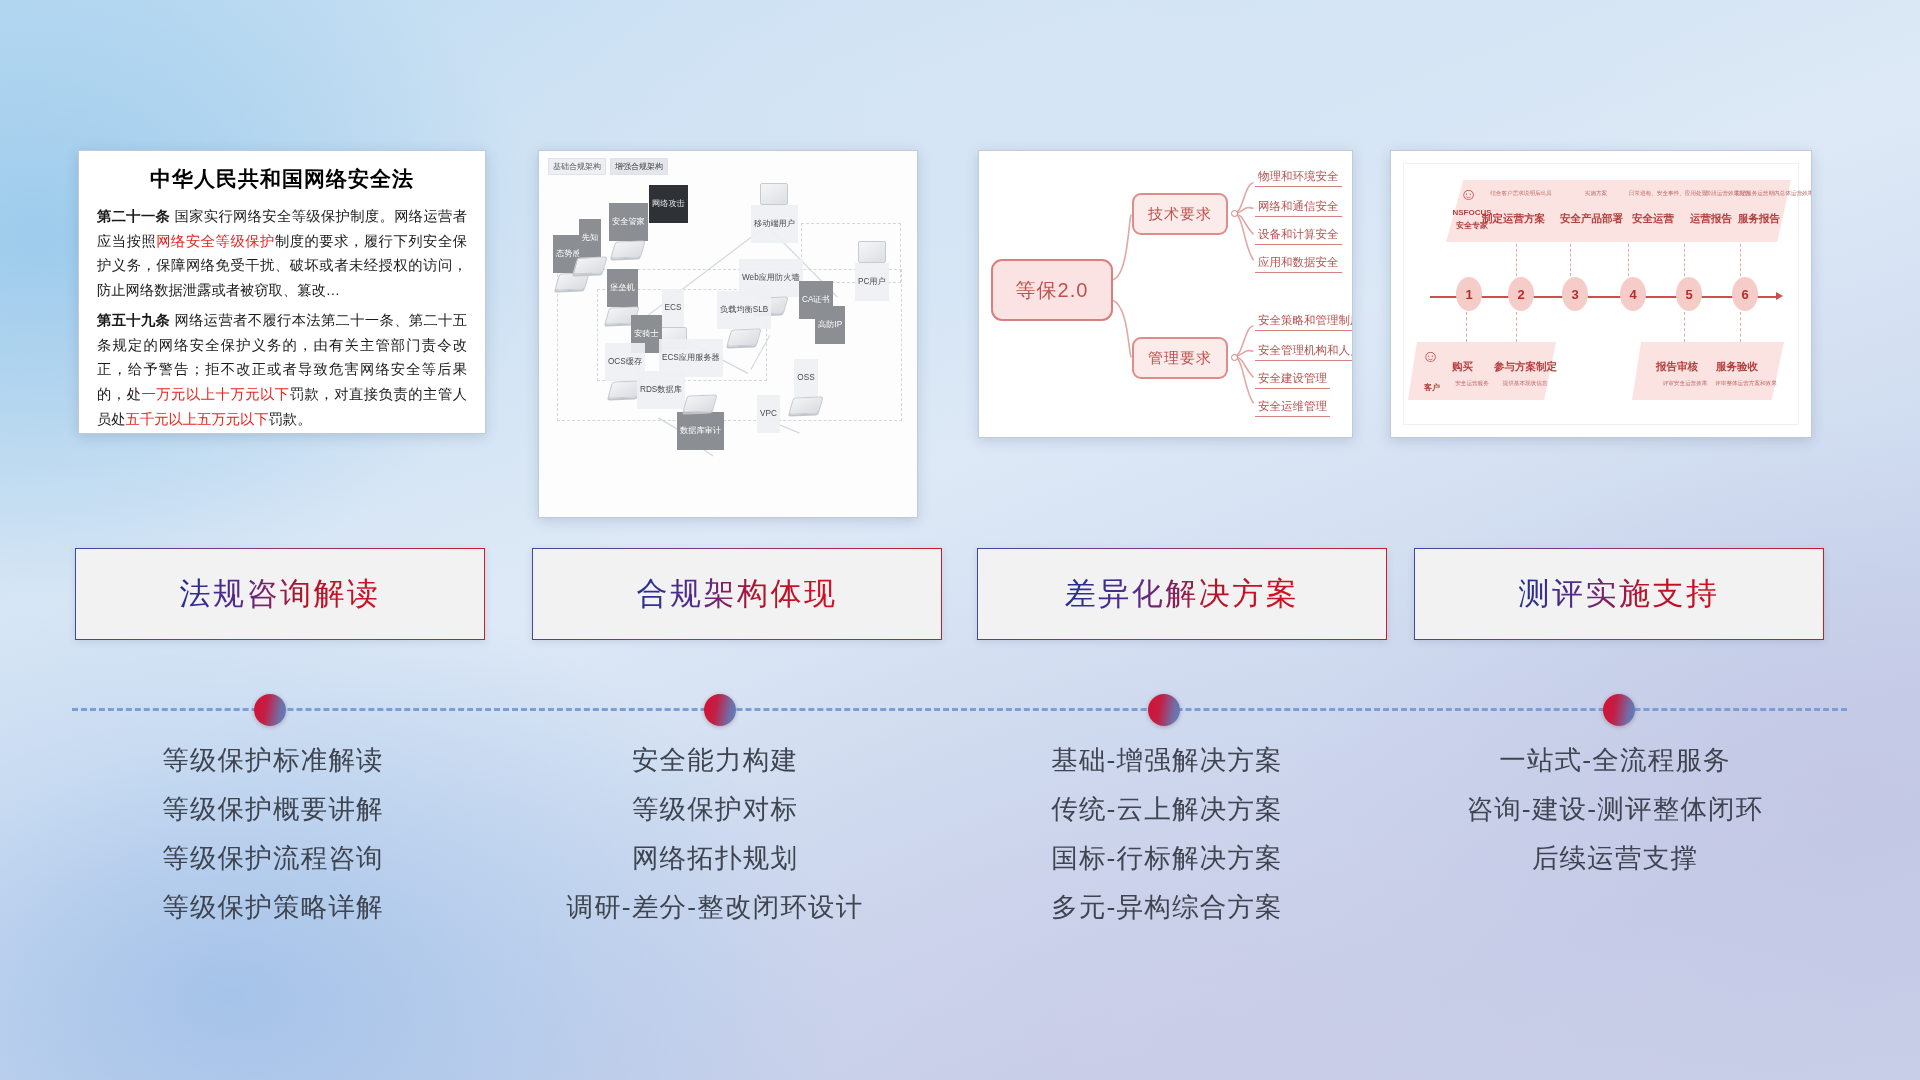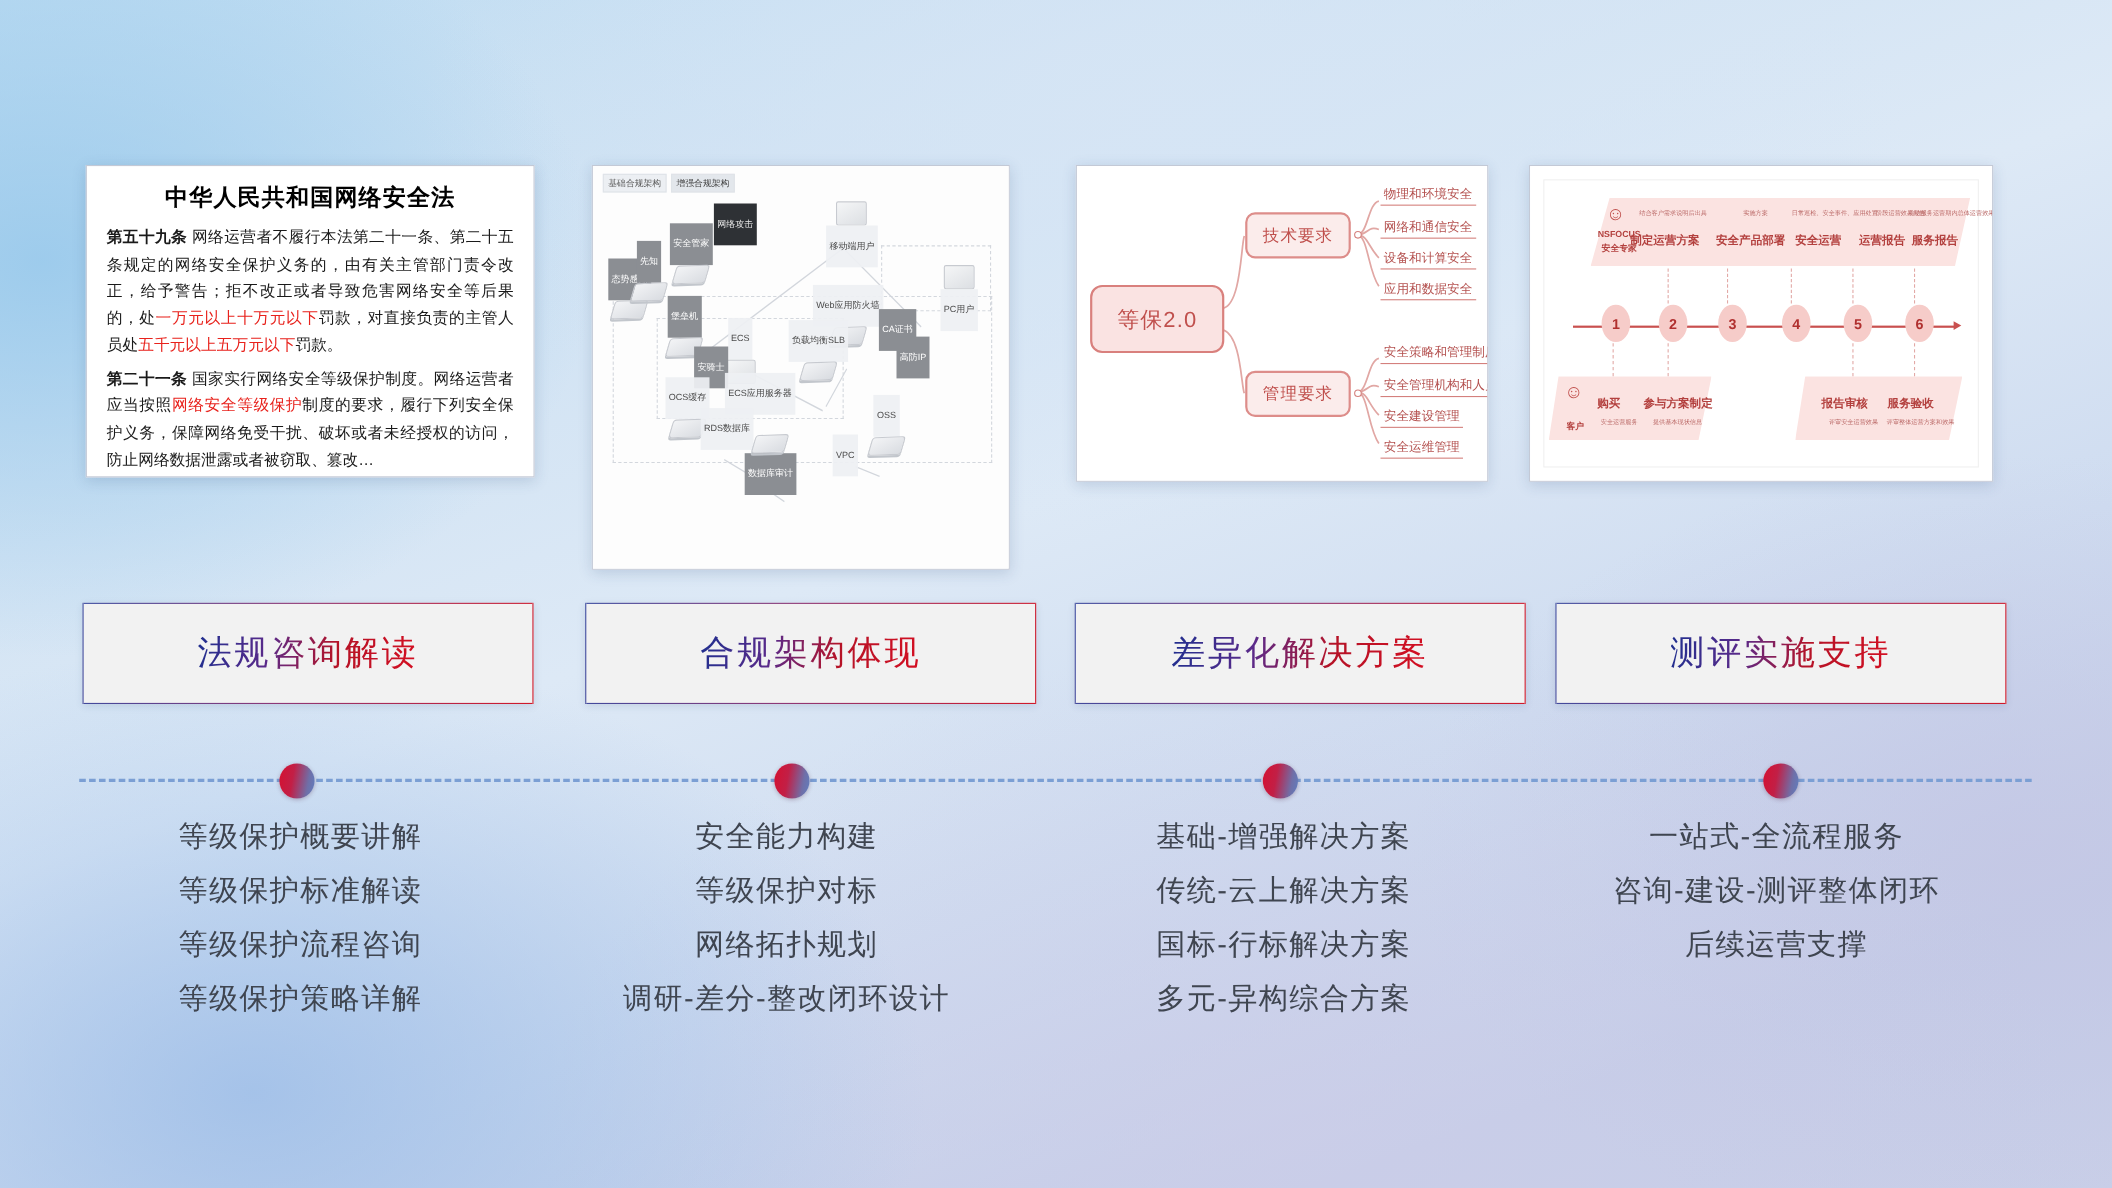--- a/index.html
+++ b/index.html
@@ -244,24 +244,24 @@
 </style>
 </head>
 <body>
 
 <div class="cards-row">
 
   <div class="card card-1">
     <div class="law">
       <div class="law-title">中华人民共和国网络安全法</div>
       <div class="law-p">
+        <b>第二十一条</b><span> 国家实行网络安全等级保护制度。网络运营者应当按照</span><span class="hl">网络安全等级保护</span><span>制度的要求，履行下列安全保护义务，保障网络免受干扰、破坏或者未经授权的访问，防止网络数据泄露或者被窃取、篡改…</span>
+      </div>
+      <div class="law-p">
         <b>第五十九条</b><span> 网络运营者不履行本法第二十一条、第二十五条规定的网络安全保护义务的，由有关主管部门责令改正，给予警告；拒不改正或者导致危害网络安全等后果的，处</span><span class="hl">一万元以上十万元以下</span><span>罚款，对直接负责的主管人员处</span><span class="hl">五千元以上五万元以下</span><span>罚款。</span>
-      </div>
-      <div class="law-p">
-        <b>第二十一条</b><span> 国家实行网络安全等级保护制度。网络运营者应当按照</span><span class="hl">网络安全等级保护</span><span>制度的要求，履行下列安全保护义务，保障网络免受干扰、破坏或者未经授权的访问，防止网络数据泄露或者被窃取、篡改…</span>
       </div>
     </div>
   </div>
 
   <div class="card card-2">
     <div class="arch">
       <div class="arch-tabs">
         <div class="arch-tab">基础合规架构</div>
         <div class="arch-tab active">增强合规架构</div>
       </div>
@@ -473,22 +473,22 @@
 <div class="timeline">
   <div class="tl-line"></div>
   <div class="tl-dot tl-dot-1"></div>
   <div class="tl-dot tl-dot-2"></div>
   <div class="tl-dot tl-dot-3"></div>
   <div class="tl-dot tl-dot-4"></div>
 </div>
 
 <div class="lists">
   <div class="list-col list-col-1">
+    <div class="list-item">等级保护标准解读</div>
     <div class="list-item">等级保护概要讲解</div>
-    <div class="list-item">等级保护标准解读</div>
     <div class="list-item">等级保护流程咨询</div>
     <div class="list-item">等级保护策略详解</div>
   </div>
   <div class="list-col list-col-2">
     <div class="list-item">安全能力构建</div>
     <div class="list-item">等级保护对标</div>
     <div class="list-item">网络拓扑规划</div>
     <div class="list-item">调研-差分-整改闭环设计</div>
   </div>
   <div class="list-col list-col-3">

